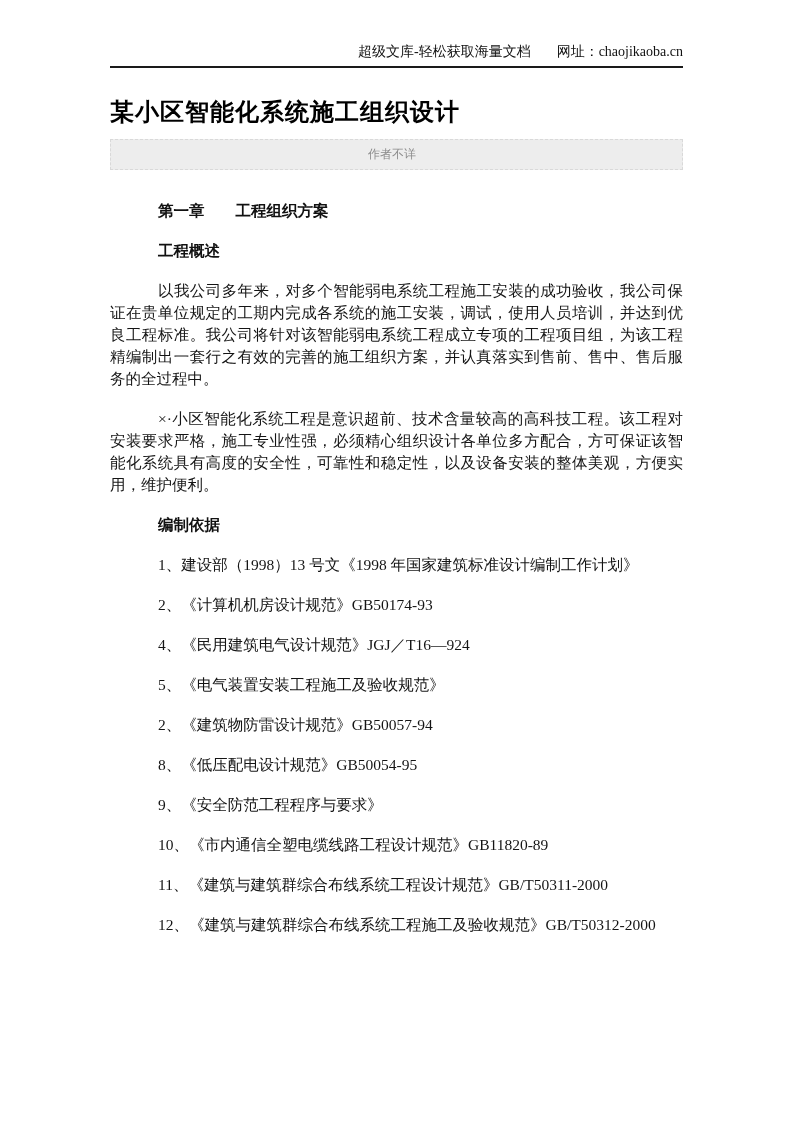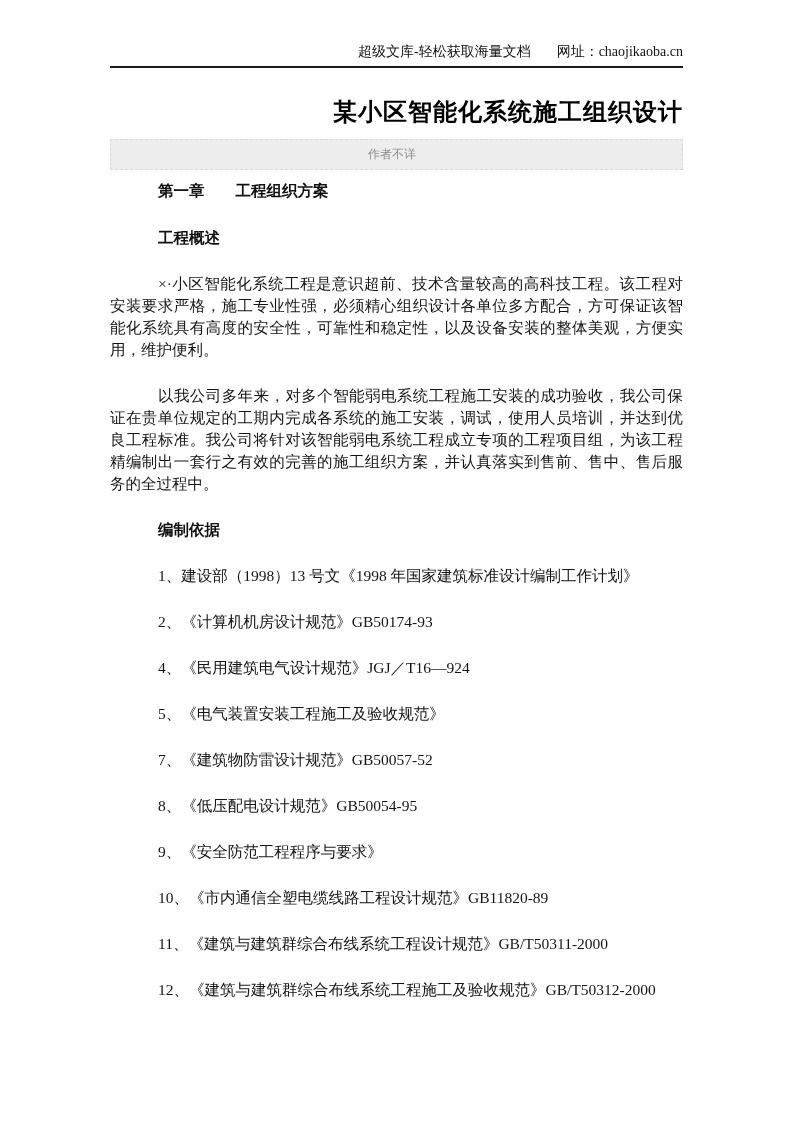--- a/index.html
+++ b/index.html
@@ -13,37 +13,37 @@
 
   .header {
     padding-top:42px; padding-bottom:4px;
     border-bottom:2px solid #1a1a1a;
     text-align:right; font-size:14px; color:#111111;
     line-height:20px; white-space:nowrap;
   }
   .header .site { margin-right:26px; }
 
   .title {
-    margin-top:28px; text-align:right;
+    margin-top:28px; text-align:left;
     font-size:24px; font-weight:700; color:#000000;
     line-height:32px; letter-spacing:1px;
   }
 
   .author-box {
     margin-top:11px; height:31px;
     background:#ededed; border:1px dashed #d9d9d9;
     display:flex; align-items:center; justify-content:center;
     padding-right:9px;
     font-size:12px; color:#8c8c8c;
     font-family:"Liberation Serif","DejaVu Serif",serif;
   }
 
   .content { font-size:15.5px; }
-  .blk { margin-top:24px; line-height:22px; }
-  .blk.first { margin-top:11px;font-family:Liberation Mono, monospace; }
+  .blk { margin-top:18px; line-height:22px; }
+  .blk.first { margin-top:30px; }
   h2.h, h3.h { font-size:15.5px; font-weight:700; padding-left:48px; color:#111111; }
   p.para { text-indent:48px; text-align:justify; }
   p.line { padding-left:48px; white-space:nowrap; }
 </style>
 </head>
 <body>
 
 <div class="page">
 
   <div class="header">
@@ -53,30 +53,30 @@
   <h1 class="title">某小区智能化系统施工组织设计</h1>
 
   <div class="author-box">
     <span>作者不详</span>
   </div>
 
   <div class="content">
     <h2 class="h blk first">第一章　　工程组织方案</h2>
 
     <h3 class="h blk">工程概述</h3>
+    <p class="para blk">以我公司多年来，对多个智能弱电系统工程施工安装的成功验收，我公司保证在贵单位规定的工期内完成各系统的施工安装，调试，使用人员培训，并达到优良工程标准。我公司将针对该智能弱电系统工程成立专项的工程项目组，为该工程精编制出一套行之有效的完善的施工组织方案，并认真落实到售前、售中、售后服务的全过程中。</p>
     <p class="para blk">×·小区智能化系统工程是意识超前、技术含量较高的高科技工程。该工程对安装要求严格，施工专业性强，必须精心组织设计各单位多方配合，方可保证该智能化系统具有高度的安全性，可靠性和稳定性，以及设备安装的整体美观，方便实用，维护便利。</p>
-    <p class="para blk">以我公司多年来，对多个智能弱电系统工程施工安装的成功验收，我公司保证在贵单位规定的工期内完成各系统的施工安装，调试，使用人员培训，并达到优良工程标准。我公司将针对该智能弱电系统工程成立专项的工程项目组，为该工程精编制出一套行之有效的完善的施工组织方案，并认真落实到售前、售中、售后服务的全过程中。</p>
 
     <h3 class="h blk">编制依据</h3>
 
     <p class="line blk">1、建设部（1998）13 号文《1998 年国家建筑标准设计编制工作计划》</p>
     <p class="line blk">2、《计算机机房设计规范》GB50174-93</p>
     <p class="line blk">4、《民用建筑电气设计规范》JGJ／T16—924</p>
     <p class="line blk">5、《电气装置安装工程施工及验收规范》</p>
-    <p class="line blk">7、《建筑物防雷设计规范》GB50057-52</p>
+    <p class="line blk">2、《建筑物防雷设计规范》GB50057-94</p>
     <p class="line blk">8、《低压配电设计规范》GB50054-95</p>
     <p class="line blk">9、《安全防范工程程序与要求》</p>
     <p class="line blk">10、《市内通信全塑电缆线路工程设计规范》GB11820-89</p>
     <p class="line blk">11、《建筑与建筑群综合布线系统工程设计规范》GB/T50311-2000</p>
     <p class="line blk">12、《建筑与建筑群综合布线系统工程施工及验收规范》GB/T50312-2000</p>
   </div>
 
 </div>
 
 </body></html>

